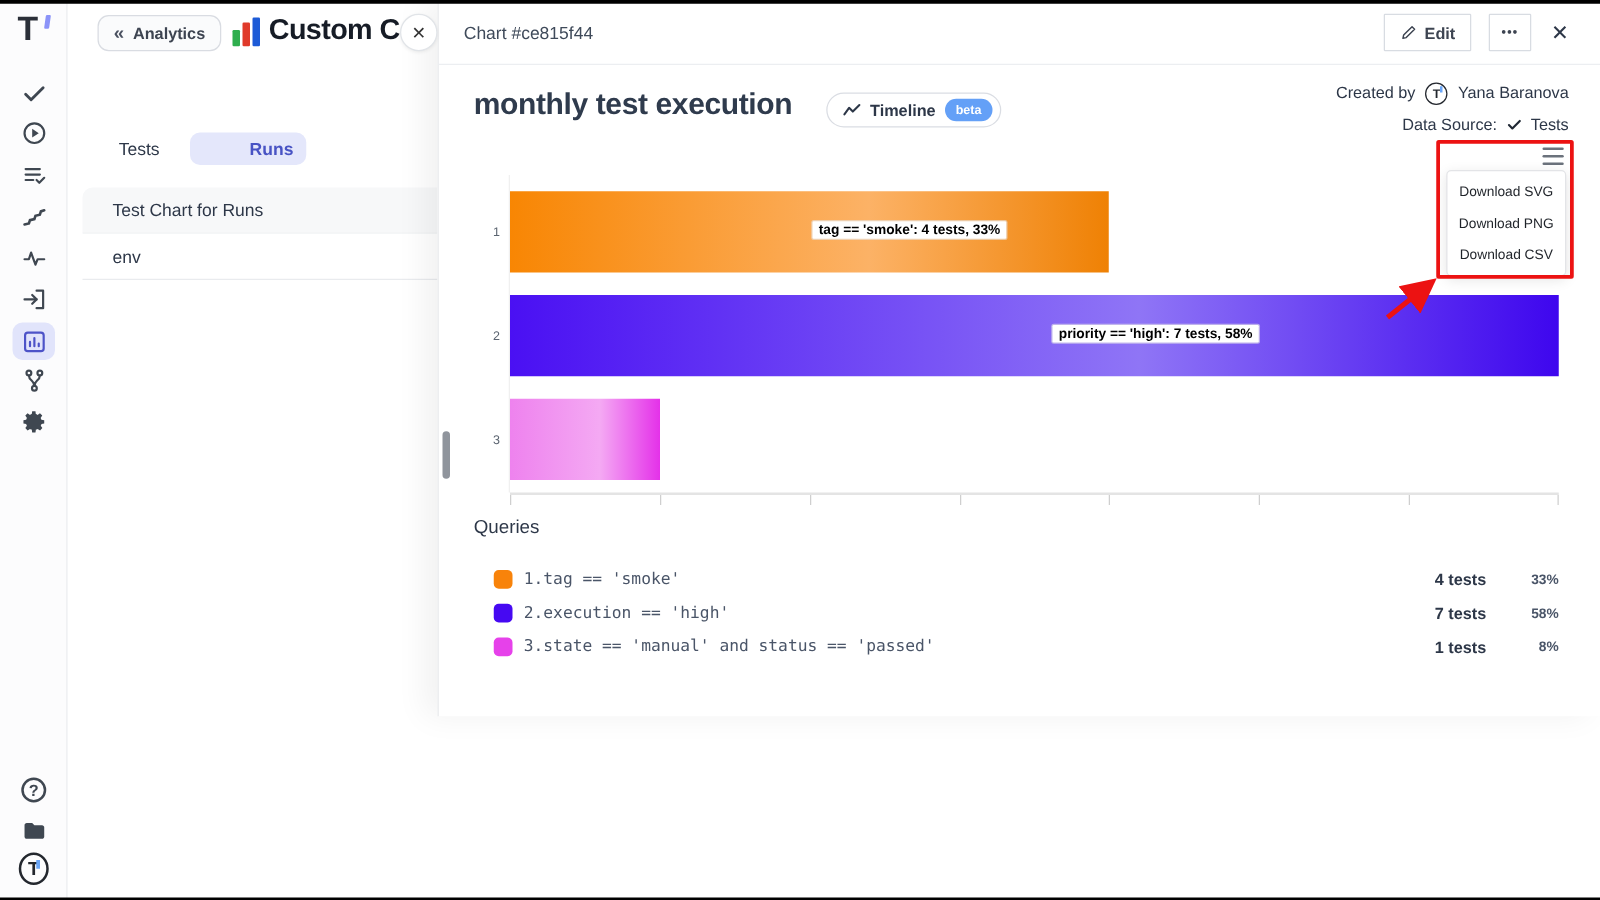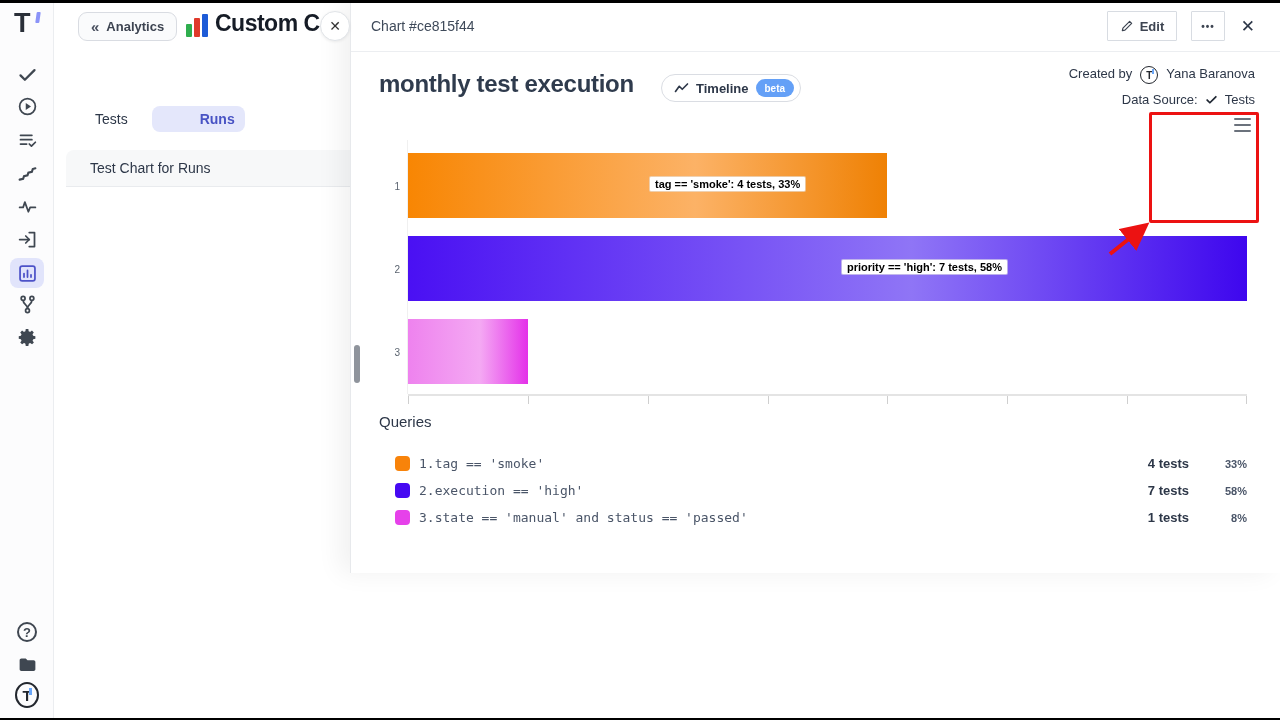--- a/index.html
+++ b/index.html
@@ -215,20 +215,21 @@
     <span>✕</span>
   </div>
 
   <div class="tabs">
     <div class="tab">Tests</div>
     <div class="tab active">Runs</div>
   </div>
 
   <div class="chart-list">
     <div class="list-row">Test Chart for Runs</div>
+    <div class="list-row">env</div>
   </div>
 </div>
 
 <div class="drawer">
   <div class="drawer-header">
     <div class="drawer-title">Chart #ce815f44</div>
     <div class="hdr-right">
       <div class="btn">
         <svg viewBox="0 0 24 24" fill="none" stroke="#3d4451" stroke-width="2" stroke-linejoin="round">
             <path d="M4 20l4.5-1L20 7.5 16.5 4 5 15.5 4 20z"></path>
@@ -294,20 +295,25 @@
         <div class="tick" style="left: calc(100% - 1px);"></div>
       </div>
   </div>
 
   <div class="hamburger">
       <span></span>
       <span></span>
       <span></span>
     </div>
 
+  <div class="dl-menu">
+    <div class="dl-item">Download SVG</div>
+    <div class="dl-item">Download PNG</div>
+    <div class="dl-item">Download CSV</div>
+  </div>
 
   <div class="annot-box"></div>
   <svg class="annot-arrow" viewBox="0 0 70 45">
     <defs>
         <marker id="ah" markerWidth="7" markerHeight="7" refX="4" refY="3.5" orient="auto">
       <path d="M0 0L7 3.5L0 7z" fill="#ec1212"></path>
         </marker>
       </defs>
     <line x1="14" y1="36" x2="44" y2="12" stroke="#ec1212" stroke-width="4" marker-end="url(#ah)"></line>
   </svg>

